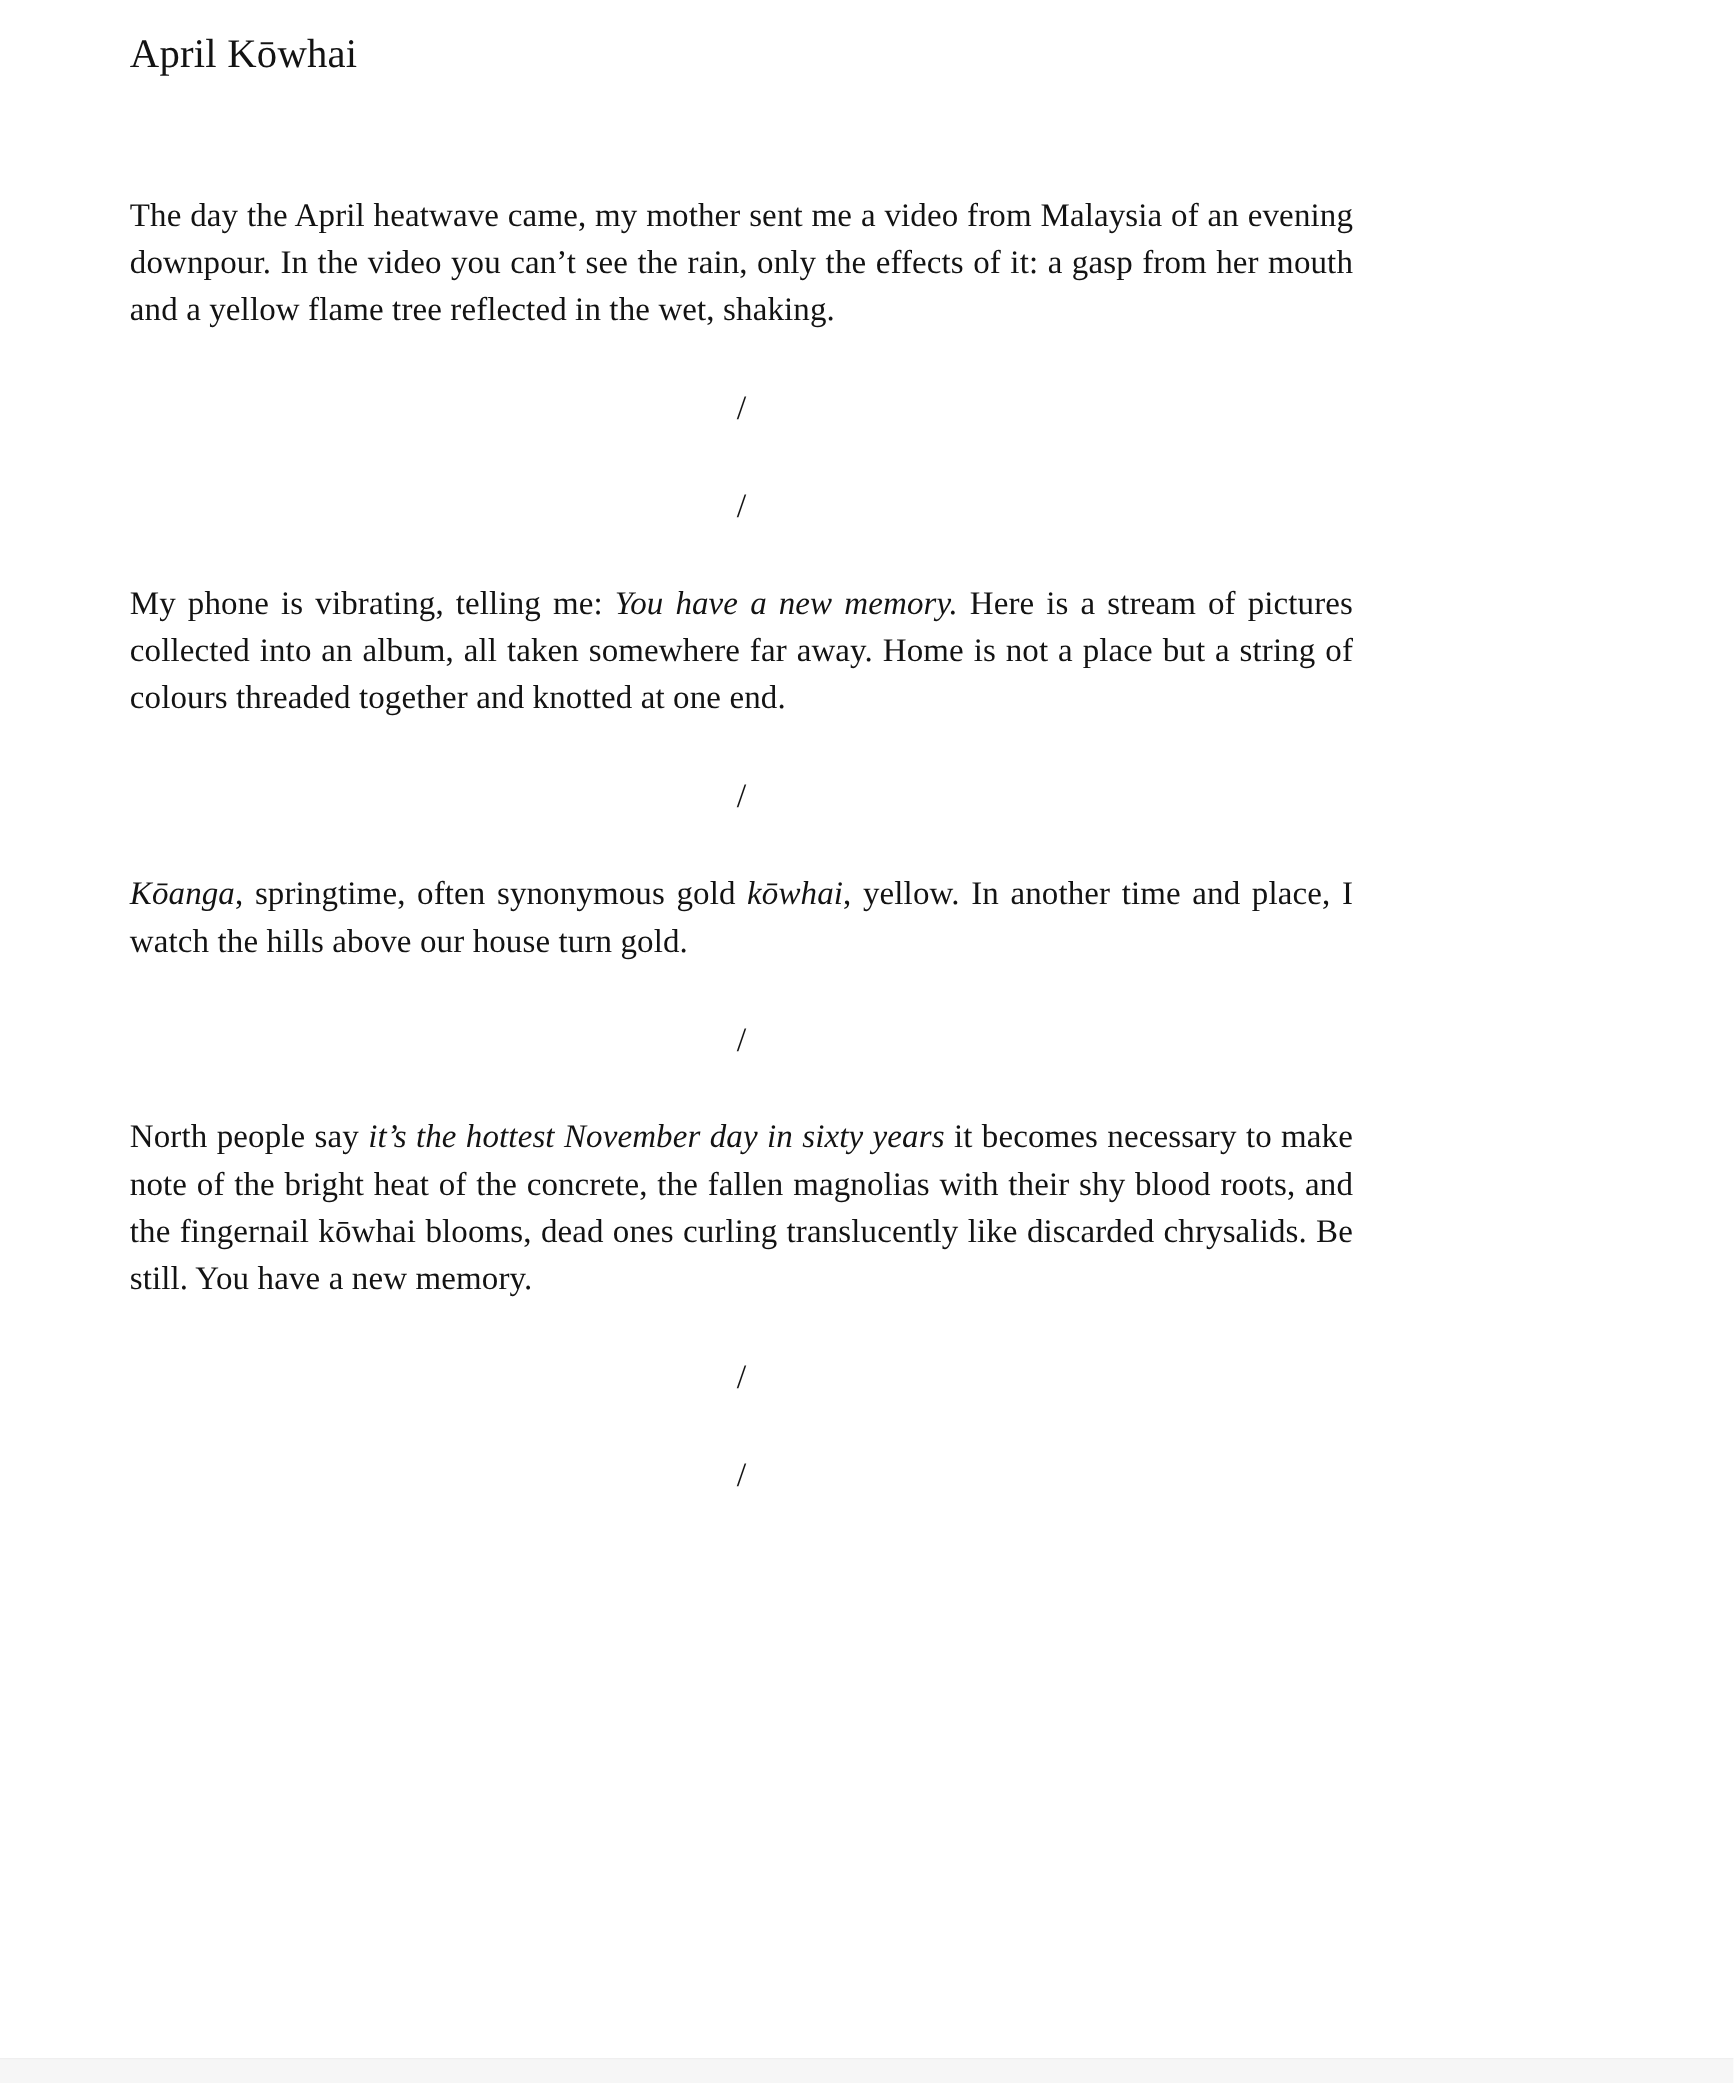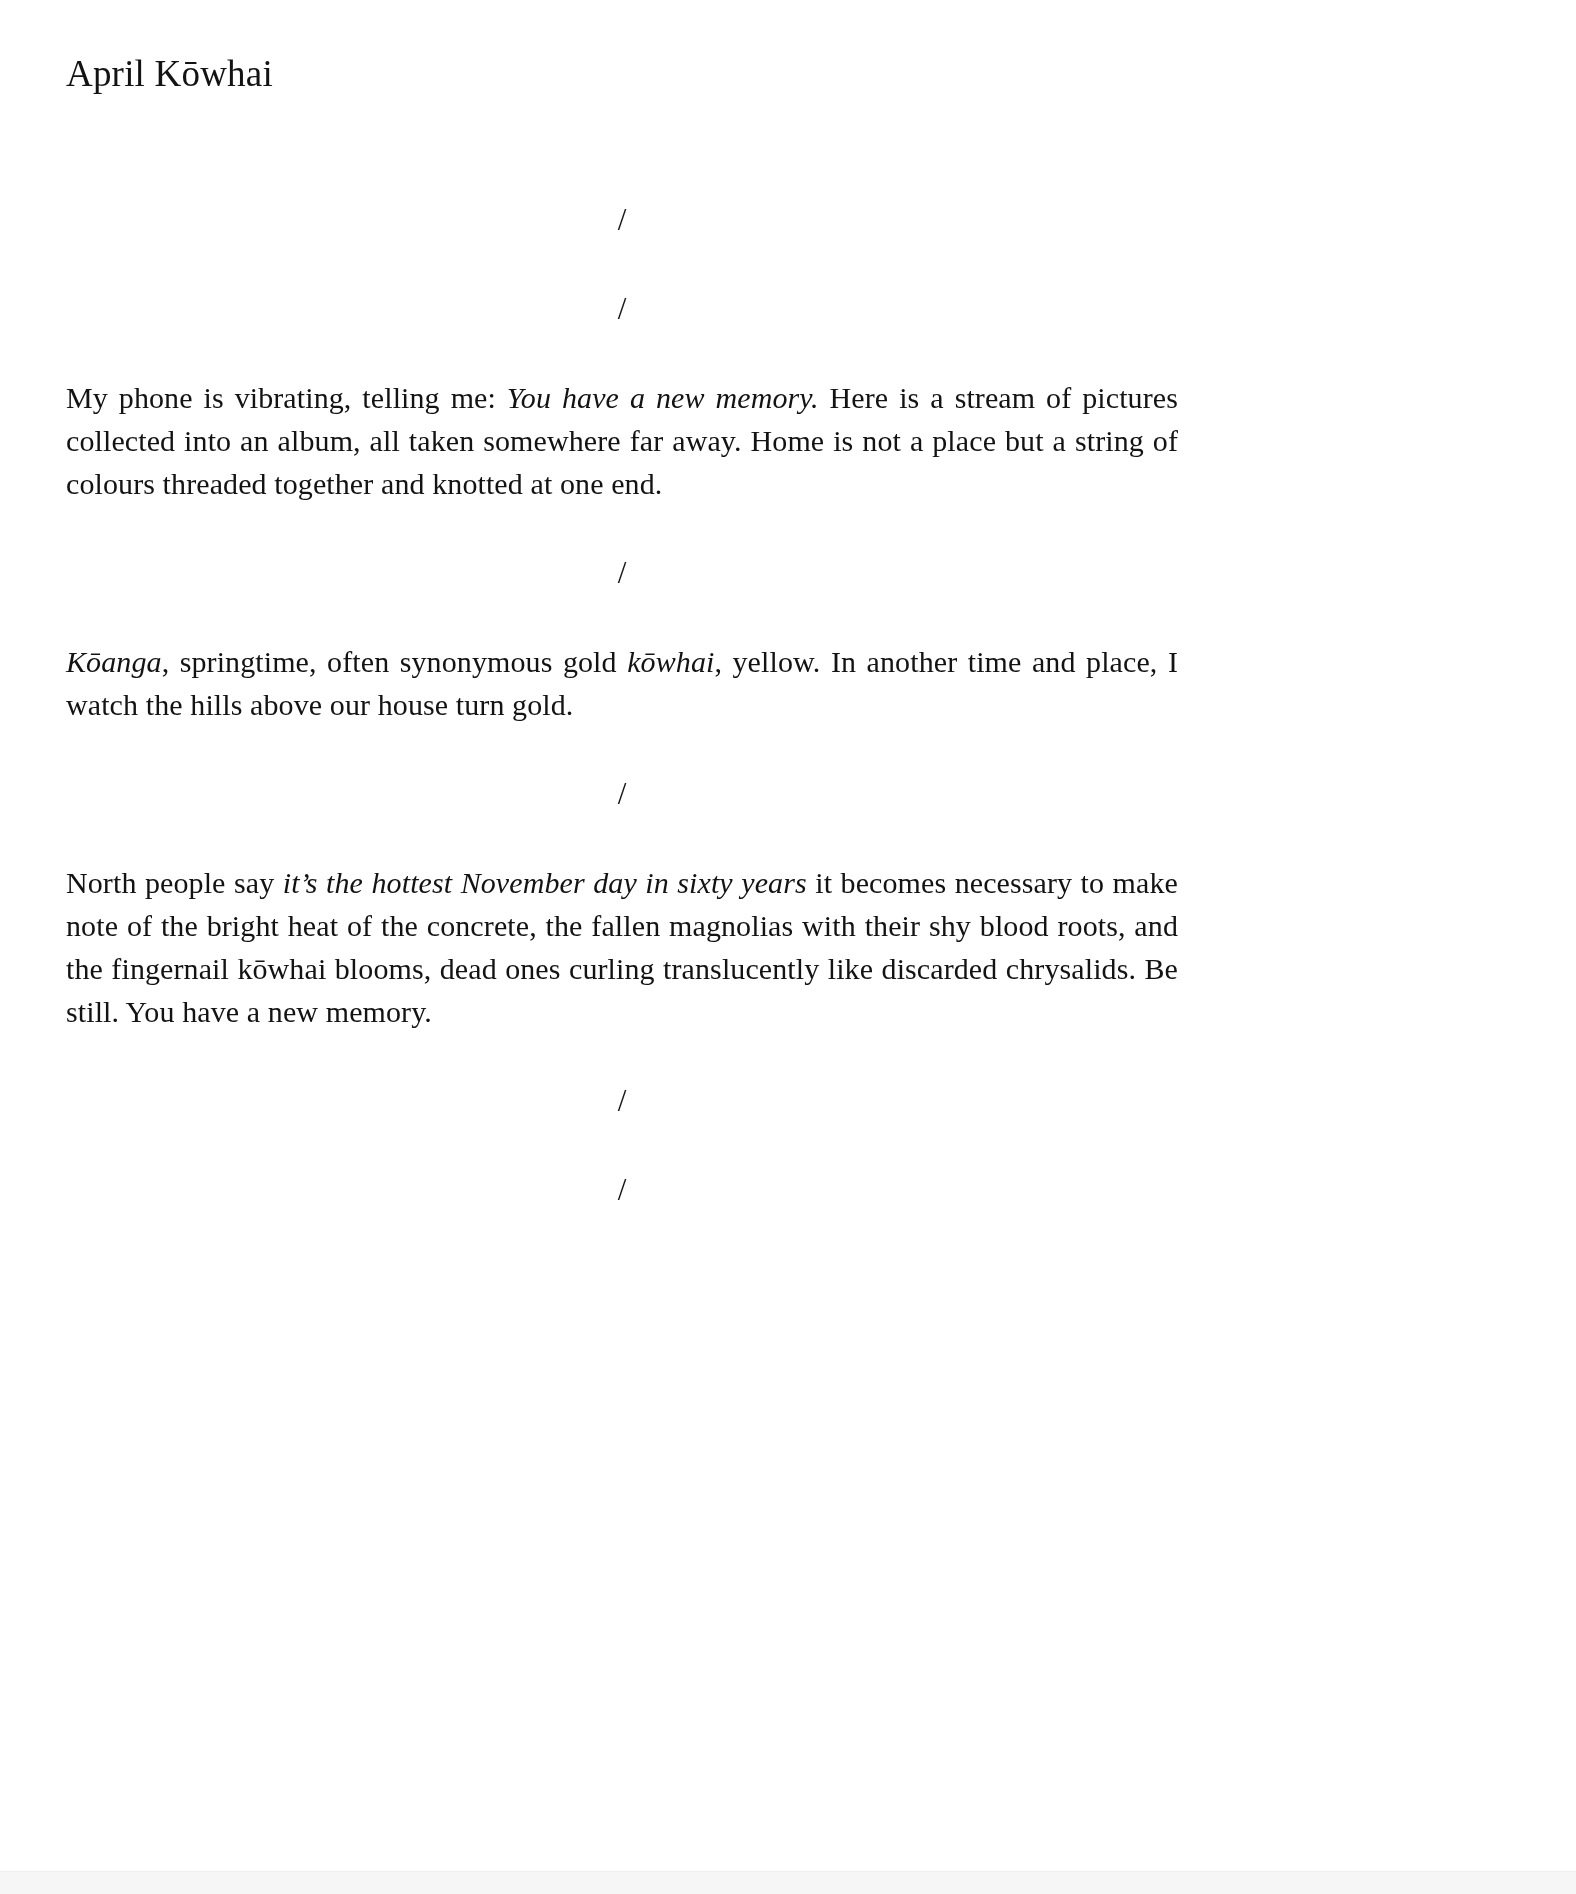--- a/index.html
+++ b/index.html
@@ -9,24 +9,23 @@
   body {
     width: 1576px;
     height: 1894px;
     background: #ffffff;
     color: #131313;
     font-family: "Liberation Serif", "DejaVu Serif", serif;
     position: relative;
     overflow: hidden;
   }
   .content {
-    padding: 26px 0 0 66px;
+    padding: 26px 0 0 118px;
     width: 1112px;
     box-sizing: content-box;
-    margin-top: 24px;
   }
   .title {
     font-size: 37px;
     line-height: 48px;
     font-weight: 400;
     margin: 0 0 100px 0;
     letter-spacing: 0.2px;
   }
   .para {
     font-size: 30px;
@@ -54,20 +53,21 @@
     background: #f6f6f6;
     border-top: 1px solid #efefef;
   }
 </style>
 </head>
 <body>
 
 <div class="content">
   <h1 class="title">April Kōwhai</h1>
   <main>
+      <p class="para"><span>The day the April heatwave came, my mother sent me a video from Malaysia of an evening downpour. In the video you can’t see the rain, only the effects of it: a gasp from her mouth and a yellow flame tree reflected in the wet, shaking.</span></p>
       <div class="divider">/</div>
       <div class="divider">/</div>
       <p class="para"><span>My phone is vibrating, telling me: </span><span class="italic">You have a new memory.</span><span> Here is a stream of pictures collected into an album, all taken somewhere far away. Home is not a place but a string of colours threaded together and knotted at one end.</span></p>
       <div class="divider">/</div>
       <p class="para"><span class="italic">Kōanga</span><span>, springtime, often synonymous gold </span><span class="italic">kōwhai</span><span>, yellow. In another time and place, I watch the hills above our house turn gold.</span></p>
       <div class="divider">/</div>
       <p class="para"><span>North people say </span><span class="italic">it’s the hottest November day in sixty years</span><span> it becomes necessary to make note of the bright heat of the concrete, the fallen magnolias with their shy blood roots, and the fingernail kōwhai blooms, dead ones curling translucently like discarded chrysalids. Be still. You have a new memory.</span></p>
       <div class="divider">/</div>
       <div class="divider">/</div>
     </main>

